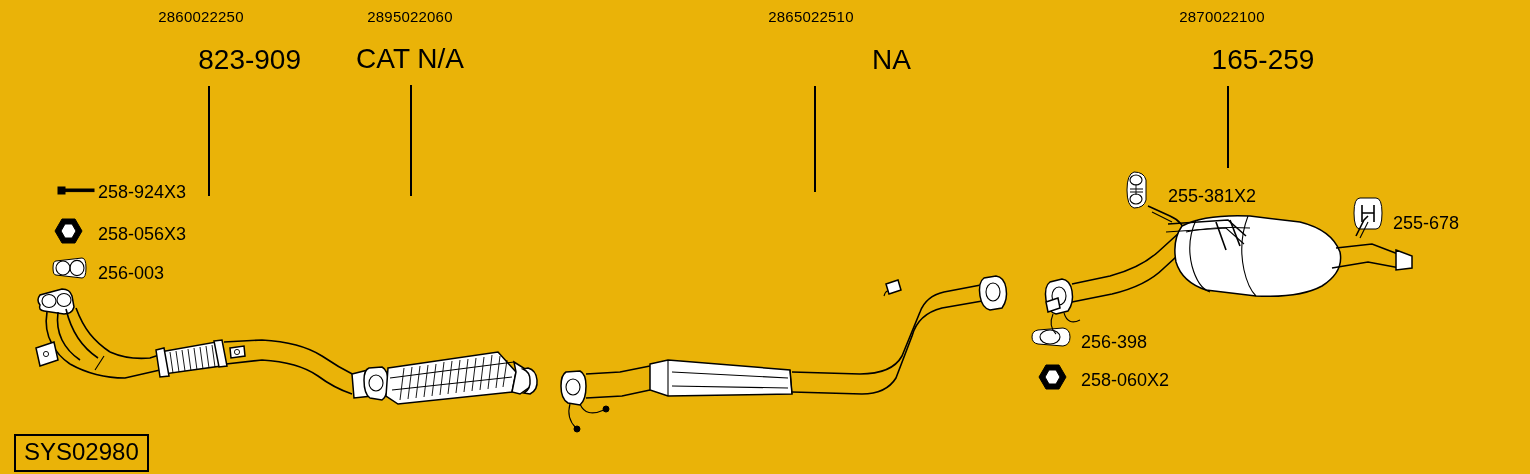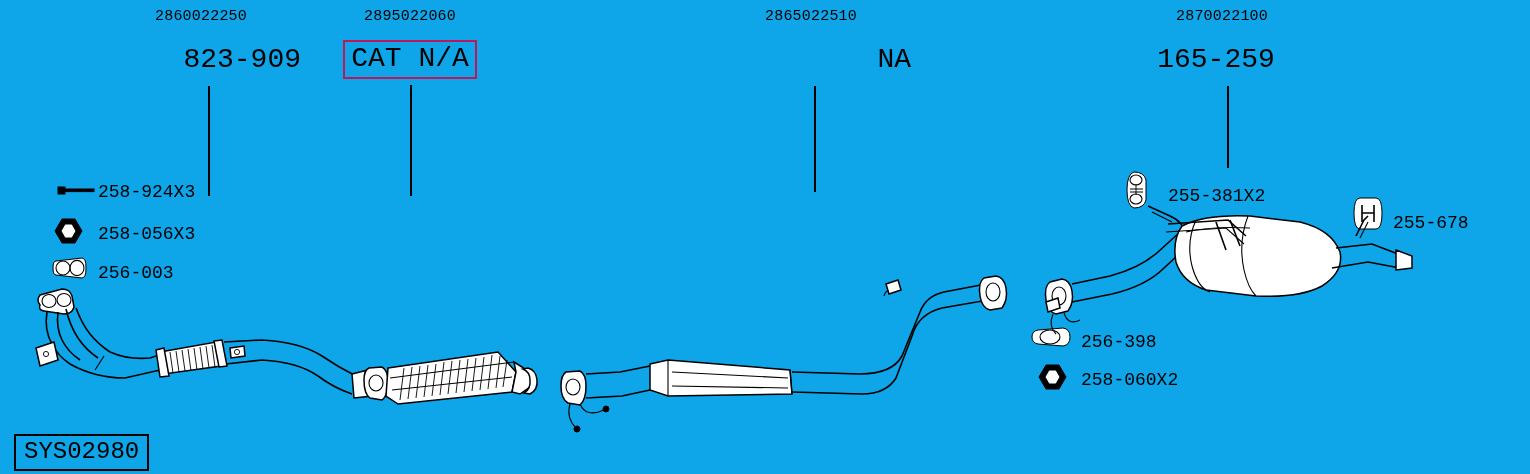--- a/index.html
+++ b/index.html
@@ -4,39 +4,39 @@
 <style>
   html, body {
     margin: 0;
     padding: 0;
     background: #ffffff;
   }
   #root {
     position: relative;
     width: 1530px;
     height: 474px;
-    background: #0ea5e9;
-    font-family: Liberation Mono, monospace;
+    background: #eab308;
+    font-family: Liberation Sans, sans-serif;
     color: #000000;
     overflow: hidden;
   }
   .abs { position: absolute; }
   .part-number {
     font-size: 15px;
     letter-spacing: 0.2px;
     white-space: nowrap;
     text-align: center;
   }
   .part-title {
     font-size: 28px;
     white-space: nowrap;
     text-align: center;
   }
   .part-title.boxed {
-    border: 2px solid #be185d;
+    border: 2px solid #eab308;
     padding: 1px 6px 3px 6px;
   }
   .leader {
     background: #000;
     width: 2px;
   }
   .small-label {
     font-size: 18px;
     white-space: nowrap;
   }
@@ -71,21 +71,21 @@
   </div>
   <div class="abs leader" style="left:410px; top:85px; height:111px;"></div>
 
   <div class="abs part-number" style="left:711px; top:8px; width:200px;">2865022510</div>
   <div class="abs" style="left:711px; top:44px; width:200px; display:flex; justify-content:flex-end;">
     <div class="part-title">NA</div>
   </div>
   <div class="abs leader" style="left:814px; top:86px; height:106px;"></div>
 
   <div class="abs part-number" style="left:1122px; top:8px; width:200px;">2870022100</div>
-  <div class="abs" style="left:1116px; top:44px; width:200px; display:flex; justify-content:center;">
+  <div class="abs" style="left:1163px; top:44px; width:200px; display:flex; justify-content:center;">
     <div class="part-title">165-259</div>
   </div>
   <div class="abs leader" style="left:1227px; top:86px; height:82px;"></div>
 
   <div class="abs" style="left:58px; top:182px;">
     <svg width="38" height="16" viewBox="0 0 38 16">
       <rect class="fl-b" x="0" y="5" width="7" height="7"></rect>
       <rect class="fl-b" x="7" y="7" width="29" height="2.6"></rect>
     </svg>
   </div>

